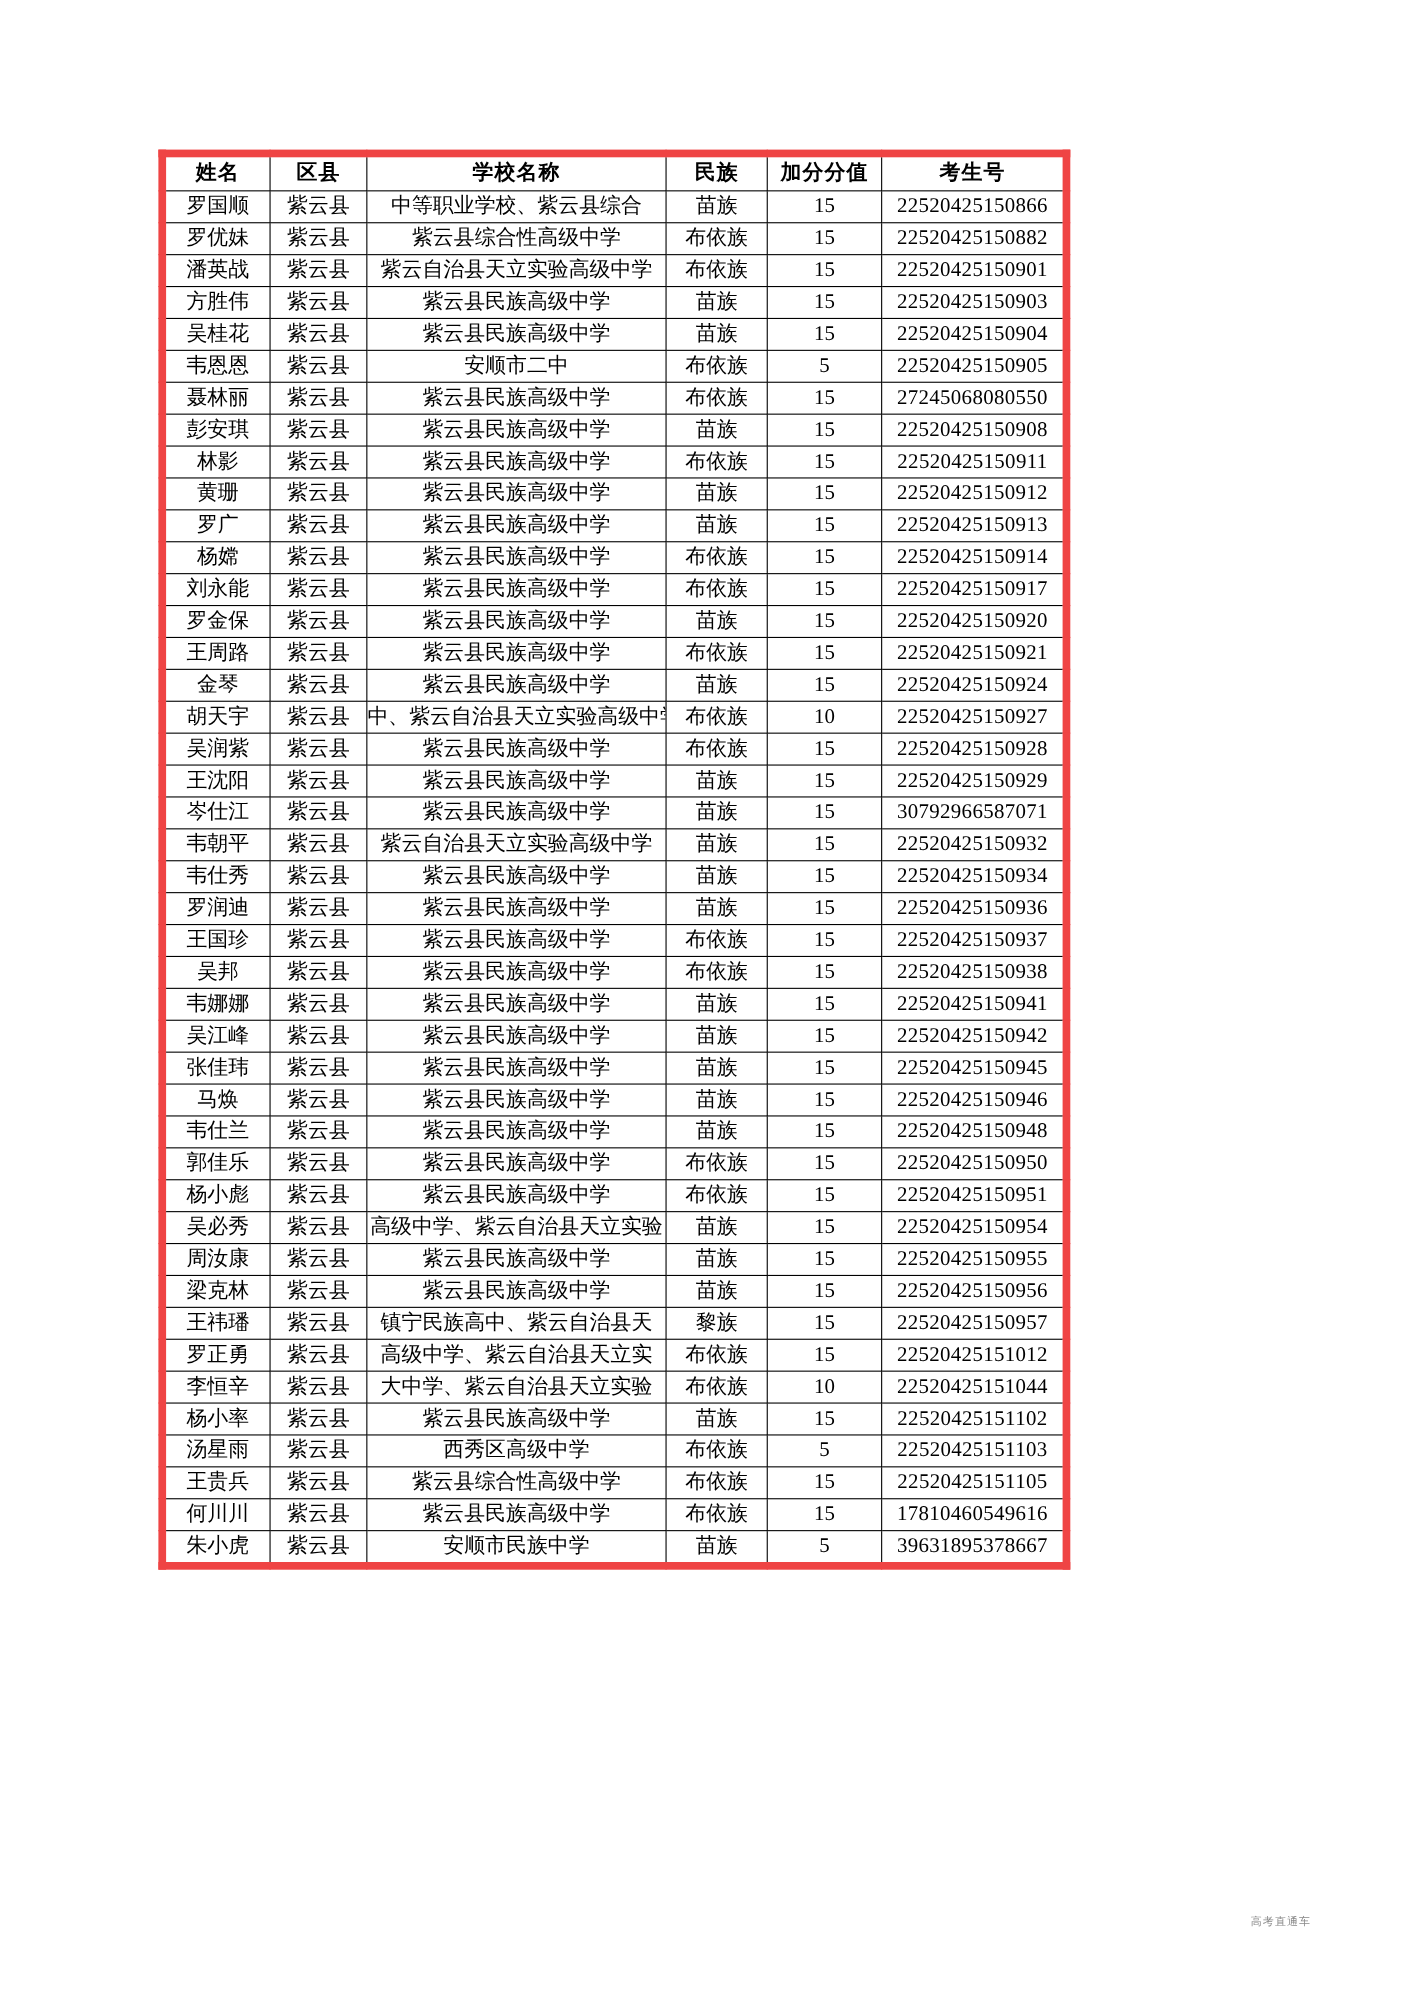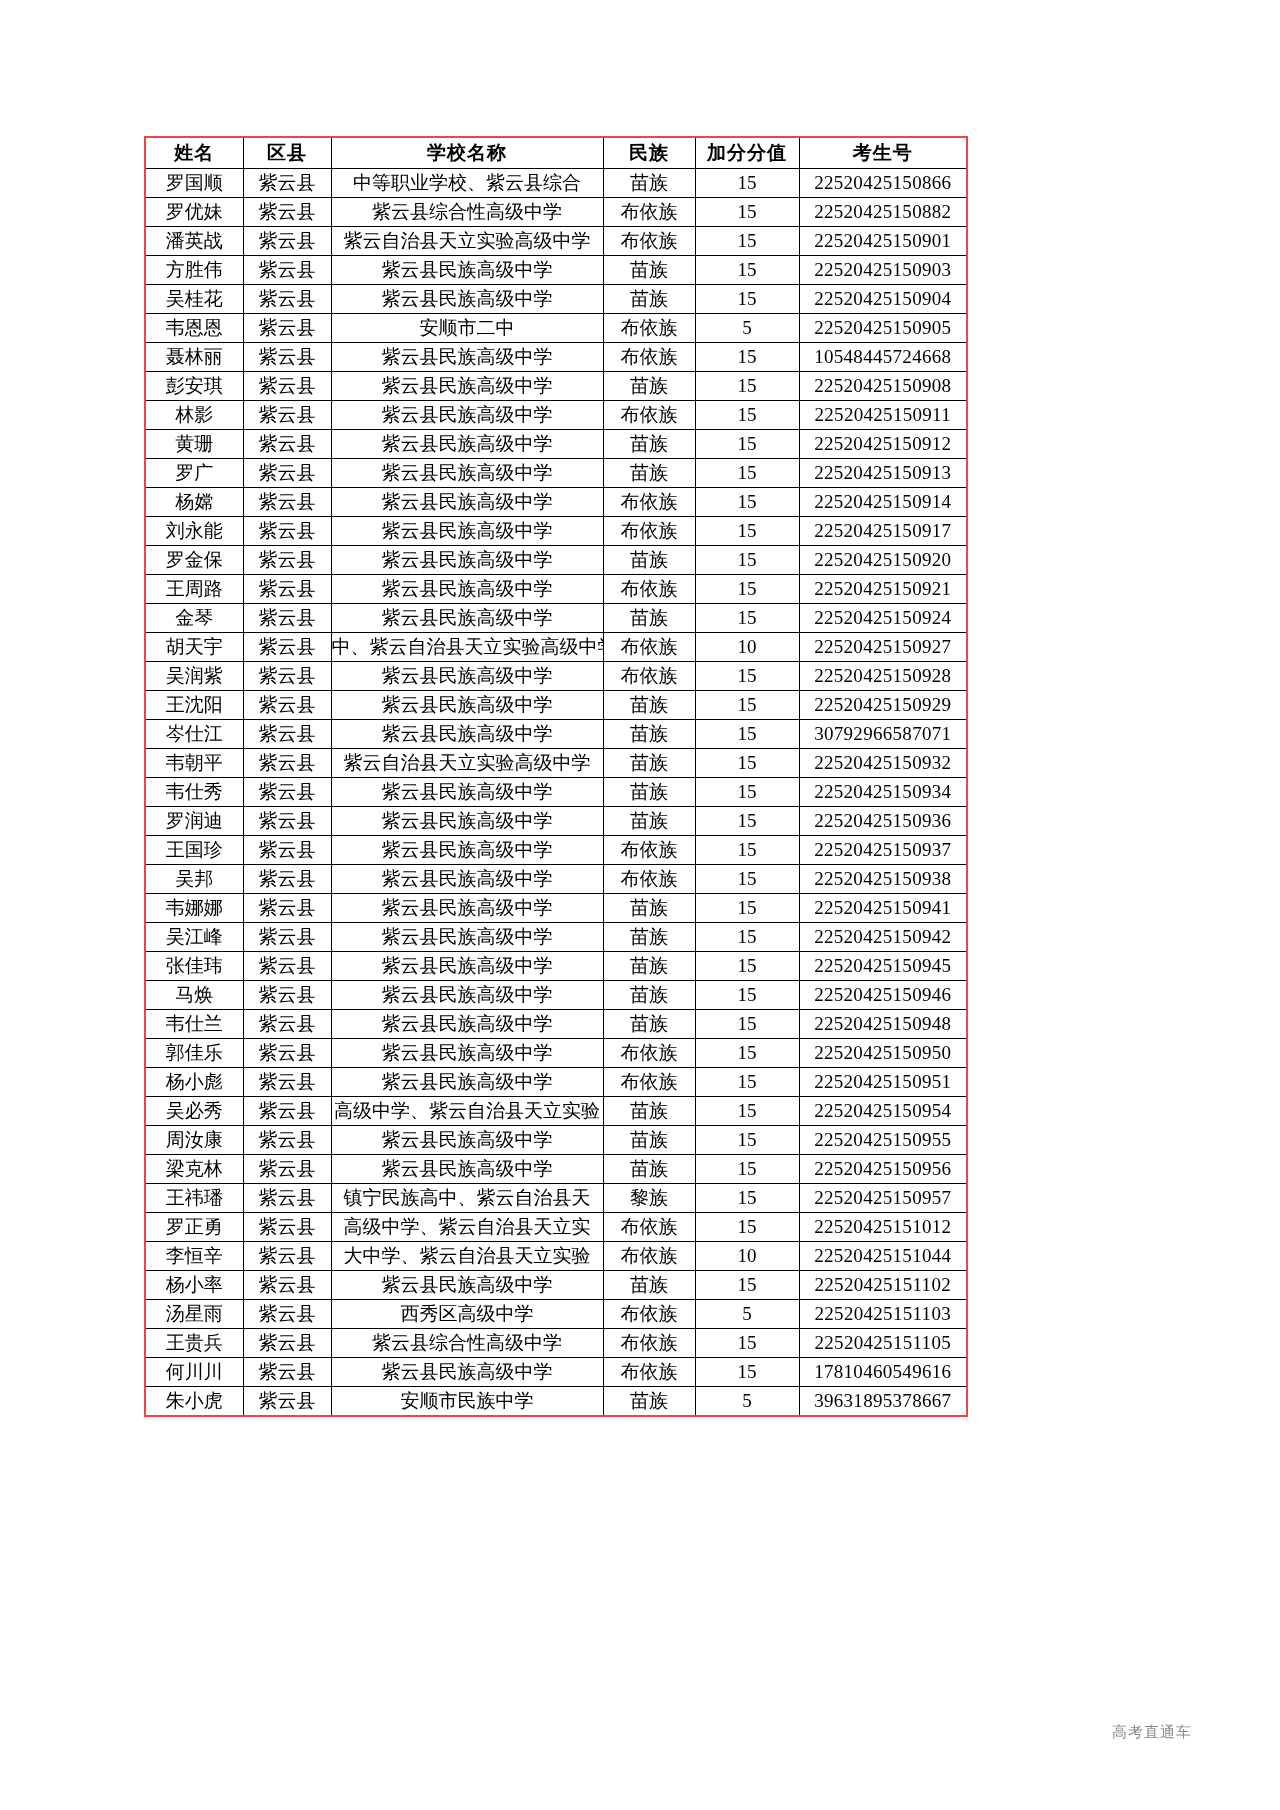--- a/index.html
+++ b/index.html
@@ -73,28 +73,28 @@
     padding: 0 2px;
   }
   td.examid {
     font-size: 19px;
     letter-spacing: 0.3px;
   }
   td.bonus { font-size: 19px; }
 
   
   table.roster {
-    border: 2px solid #ef4444;
+    border: 7px solid #ef4444;
   }
 
   .watermark {
     position: absolute;
     right: 88px;
-    bottom: 68px;
-    font-size: 15px;
+    bottom: 56px;
+    font-size: 10px;
     color: #8a8a8a;
     font-family: "Liberation Sans", sans-serif;
     letter-spacing: 1px;
   }
 </style>
 </head>
 <body>
 
 <div class="page">
 
@@ -166,21 +166,21 @@
             <td>布依族</td>
             <td class="bonus">5</td>
             <td class="examid">22520425150905</td>
           </tr>
           <tr>
             <td>聂林丽</td>
             <td>紫云县</td>
             <td class="school">紫云县民族高级中学</td>
             <td>布依族</td>
             <td class="bonus">15</td>
-            <td class="examid">10548445724668</td>
+            <td class="examid">27245068080550</td>
           </tr>
           <tr>
             <td>彭安琪</td>
             <td>紫云县</td>
             <td class="school">紫云县民族高级中学</td>
             <td>苗族</td>
             <td class="bonus">15</td>
             <td class="examid">22520425150908</td>
           </tr>
           <tr>

